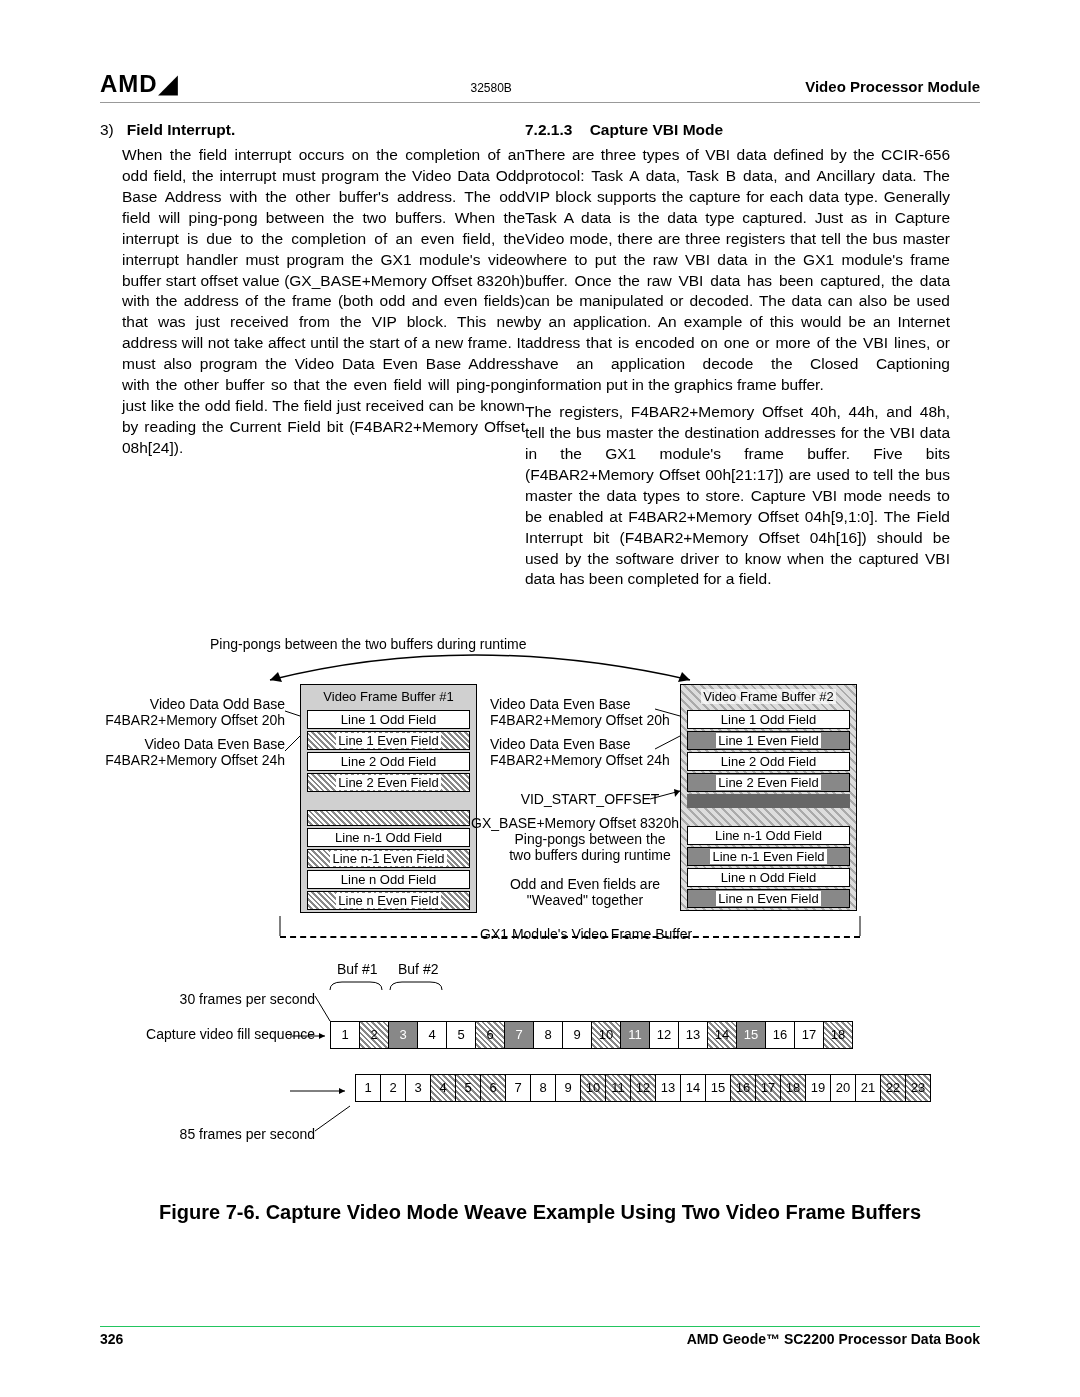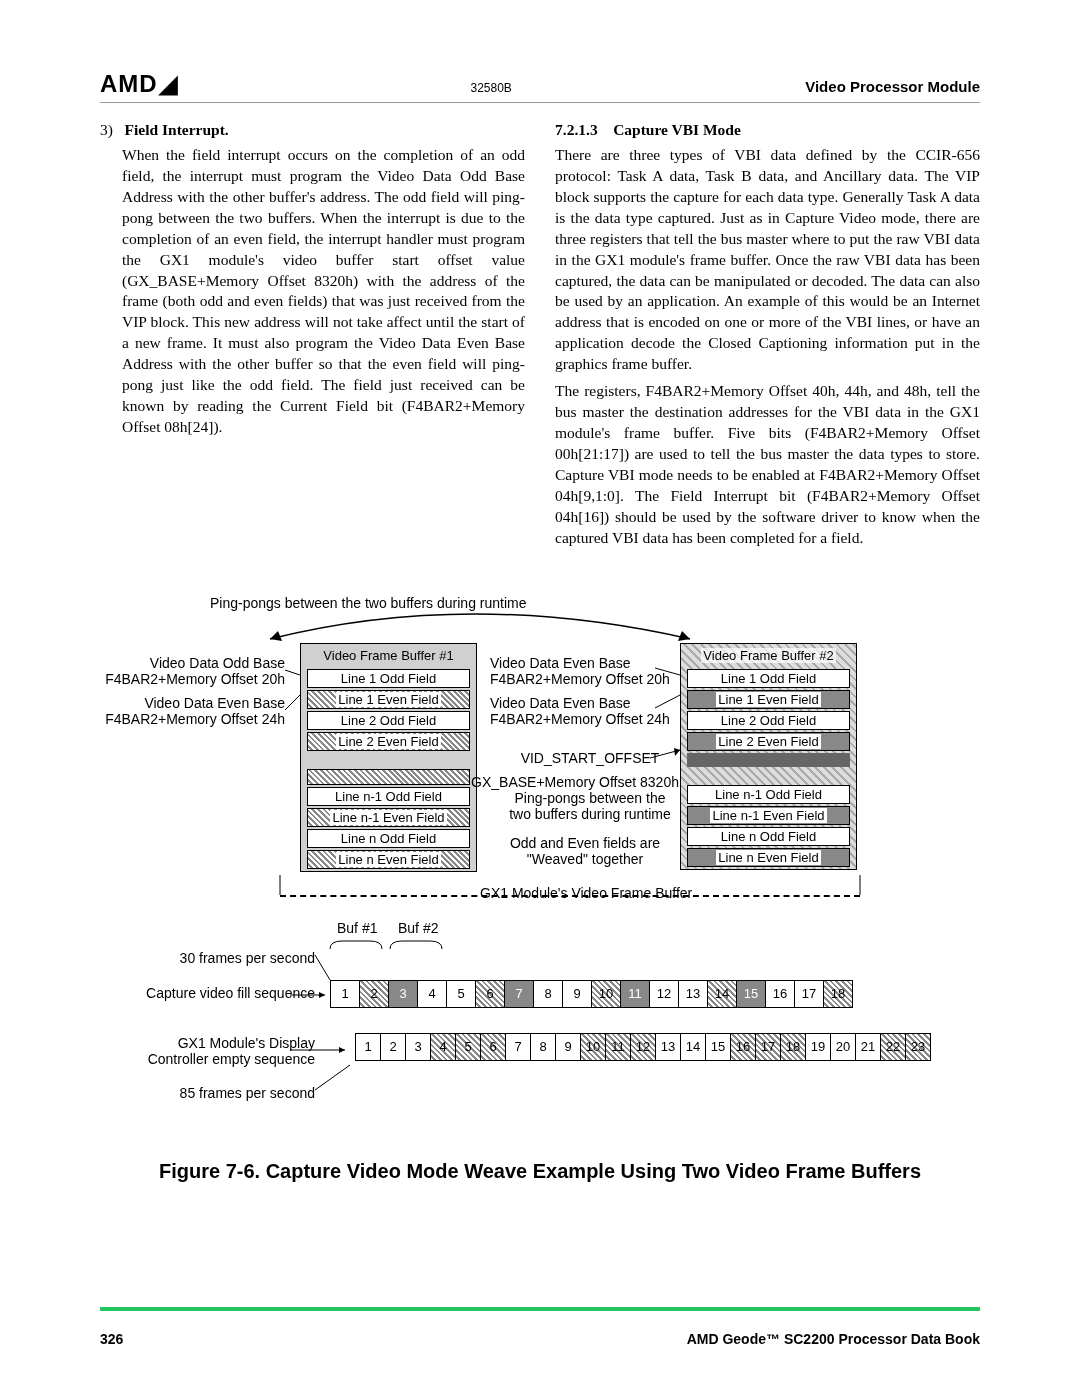--- a/index.html
+++ b/index.html
@@ -31,22 +31,20 @@
   .logo {
     font-weight: 900;
     font-size: 24px;
     letter-spacing: 1px;
     font-family: Arial, sans-serif;
   }
   .docnum { font-size: 12px; }
   .section-title { font-weight: bold; font-size: 15px; }
   .columns {
     display: flex;
-    gap: 30px;
-    font-family: Liberation Serif, serif;
   }
   .col { width: 425px; }
   .col p { text-align: justify; font-size: 15.5px; line-height: 1.35; margin: 6px 0; }
   .list-head { font-size: 15.5px; margin-bottom: 4px; }
   .list-head b { font-weight: bold; }
   .sub-head { font-size: 15.5px; margin-bottom: 6px; }
   .sub-head b { font-weight: bold; }
   .figure-area {
     position: relative;
     margin-top: 40px;
@@ -60,22 +58,22 @@
     text-align: center;
     font-weight: bold;
     font-size: 20px;
     margin-top: 10px;
   }
   .footer {
     position: absolute;
     left: 100px;
     width: 880px;
     bottom: 50px;
-    border-top: 4px solid #22c55e;
-    padding-top: 20px;
+    border-top: 1px solid #22c55e;
+    padding-top: 4px;
     display: flex;
     justify-content: space-between;
     font-size: 14px;
   }
   .footer .pgnum { font-weight: bold; }
   .footer .book { font-weight: bold; }
 
   
   .buffer {
     position: absolute;
@@ -290,24 +288,20 @@
         <div class="cell dark">11</div>
         <div class="cell plain">12</div>
         <div class="cell plain">13</div>
         <div class="cell hatch">14</div>
         <div class="cell dark">15</div>
         <div class="cell plain">16</div>
         <div class="cell plain">17</div>
         <div class="cell hatch">18</div>
       </div>
 
-    <div style="position:absolute; right:665px; top:440px; text-align:right; width:200px;">
-      
-      GX1 Module's Display<br>Controller empty sequence
-    </div>
     <svg class="conn" style="left:190px; top:450px;" width="60" height="10">
         <line x1="0" y1="5" x2="55" y2="5" stroke="#000"></line>
         <polygon points="55,5 49,2 49,8" fill="#000"></polygon>
       </svg>
 
     <div class="seq-row seq-row2" id="empty-seq" style="left:255px; top:438px;">
         <div class="cell plain">1</div>
         <div class="cell plain">2</div>
         <div class="cell plain">3</div>
         <div class="cell hatch">4</div>

